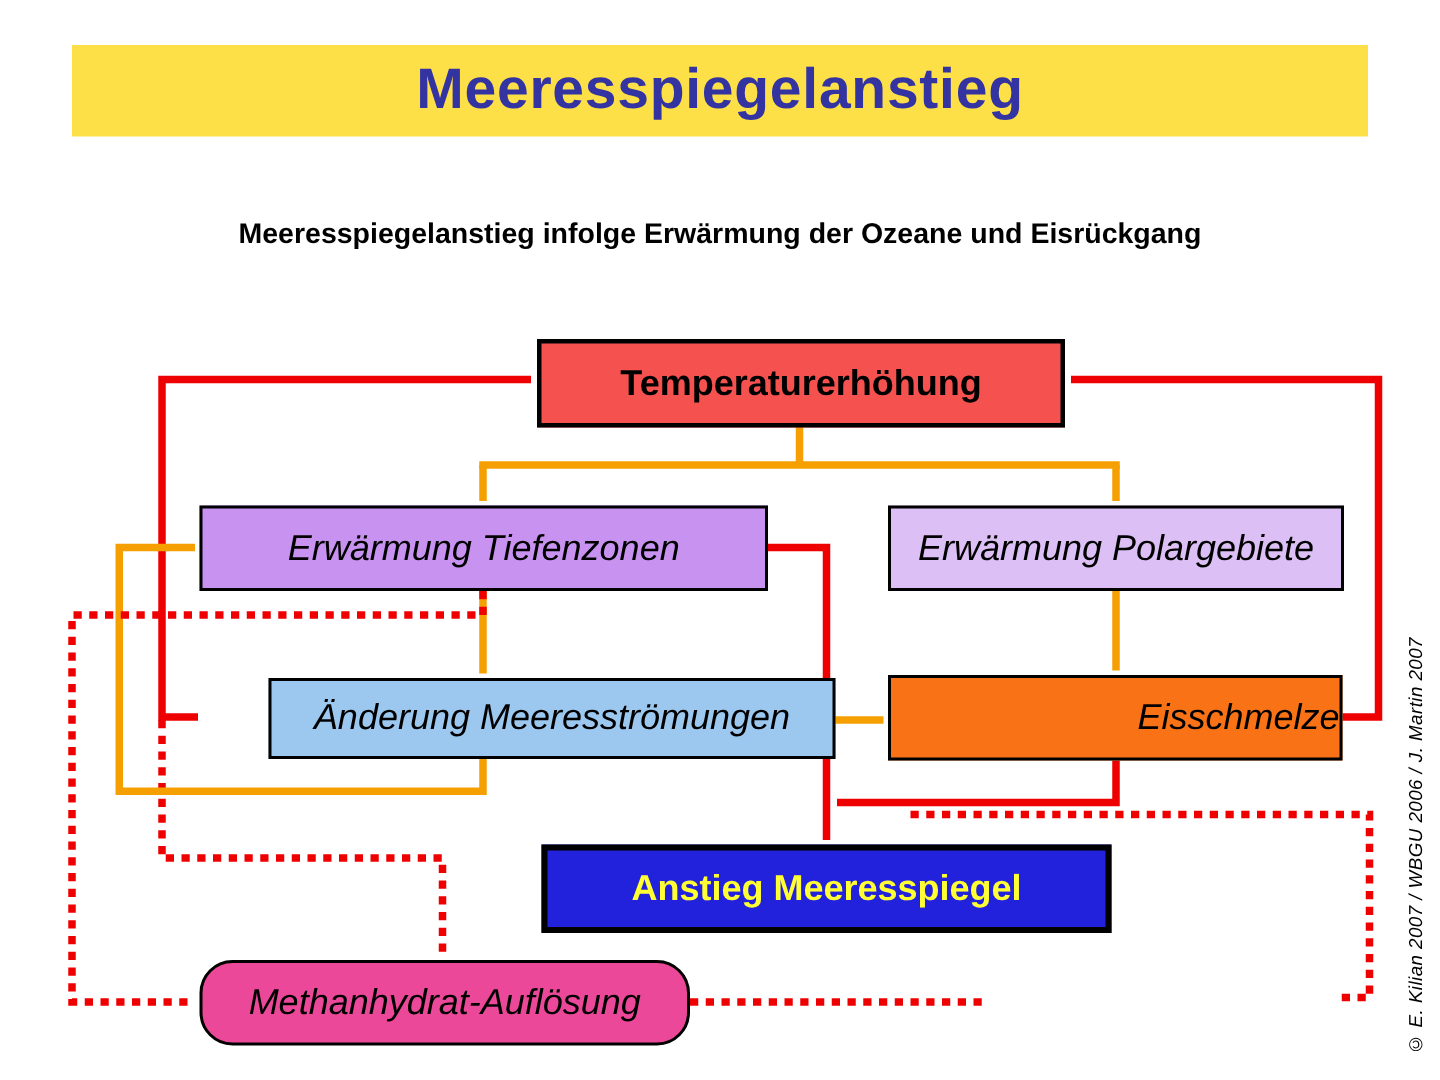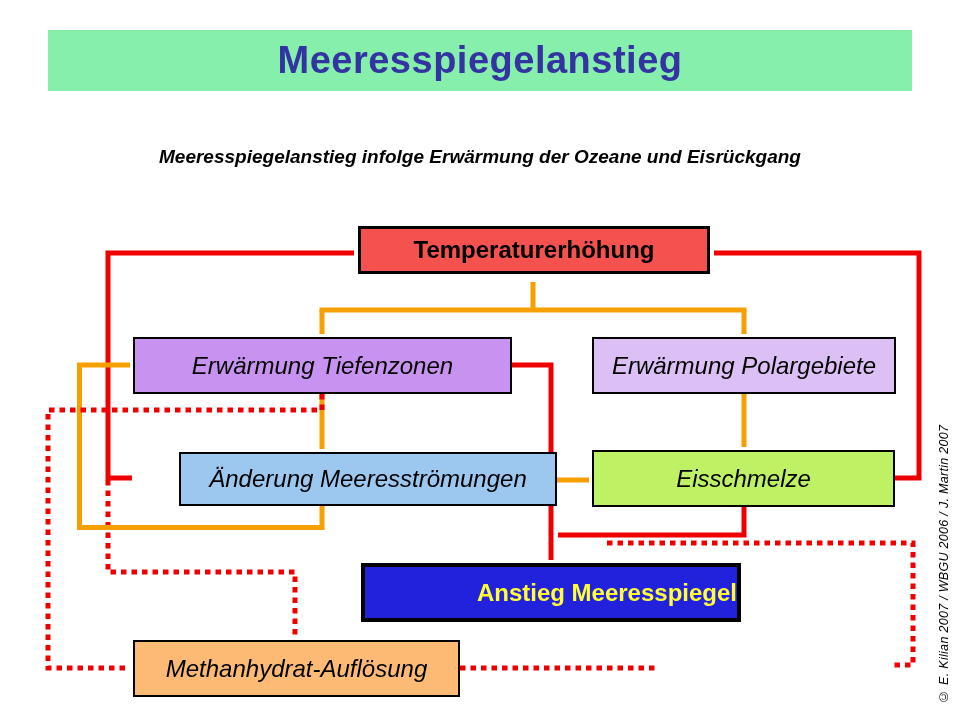--- a/index.html
+++ b/index.html
@@ -14,58 +14,58 @@
   }
   .banner h1{
     margin:0;font-size:38px;font-weight:bold;letter-spacing:0.5px;
   }
   .subtitle{
     position:absolute;left:0;top:97px;width:960px;text-align:center;
     font-size:33px;font-weight:bold;color:#000000;
   }
   .description{
     position:absolute;left:0;top:146px;width:960px;text-align:center;
-    font-size:19px;font-weight:bold;color:#000000;font-style:italic;
+    font-size:19px;font-weight:bold;color:#000000;
   }
   
   .arrow-layer{position:absolute;left:0;top:0;width:960px;height:720px;}
   .arrow-layer path{fill:none;}
   .lw{stroke-width:5;}
   .dot{stroke-dasharray:5.5 5;}
   
   .node{
     position:absolute;box-sizing:border-box;border:2px solid #000000;
     display:flex;align-items:center;justify-content:center;
     color:#000000;white-space:nowrap;
   }
   .it{font-style:italic;font-size:24px;font-weight:normal;}
   .bd{font-weight:bold;font-size:24px;}
-  .yellow-text{color:#FFFF33;justify-content:flex-end;}
-  .n-temp   {left:358px;top:226px;width:352px;height:48px;border-width:3px;}
+  .yellow-text{color:#FFFF33;}
+  .n-temp   {left:358px;top:226px;width:352px;height:59px;border-width:3px;}
   .n-tiefen {left:133px;top:337px;width:379px;height:57px;}
   .n-polar  {left:592px;top:337px;width:304px;height:57px;}
   .n-aender {left:132px;top:452px;width:378px;height:54px;margin-left:47px;}
   .n-eis    {left:592px;top:450px;width:303px;height:57px;}
   .n-anstieg{left:361px;top:563px;width:380px;height:59px;border-width:4px;}
   .n-methan {left:133px;top:640px;width:327px;height:57px;}
   .n-tsunami{left:660px;top:640px;width:227px;height:57px;border-width:3px;}
   
   .credit{
     position:absolute;left:932px;top:418px;height:292px;width:24px;
     writing-mode:vertical-rl;transform:rotate(180deg);
     font-size:12.5px;font-style:italic;color:#000000;
     display:flex;align-items:center;justify-content:center;letter-spacing:0.3px;
   }
 </style>
 </head>
 <body>
 
 <div class="canvas">
 
-  <div class="banner" style="background-color: #86efac;">
+  <div class="banner" style="background-color: #fde047;">
     <h1 style="color: rgb(51, 51, 162);">Meeresspiegelanstieg</h1>
   </div>
   <div class="description">Meeresspiegelanstieg infolge Erwärmung der Ozeane und Eisrückgang</div>
 
   <svg class="arrow-layer" width="960" height="720" viewBox="0 0 960 720" xmlns="http://www.w3.org/2000/svg">
     <defs>
       <marker id="ah-red" markerUnits="strokeWidth" markerWidth="4.4" markerHeight="3.6" refX="4.2" refY="1.8" orient="auto">
         <path d="M0,0 L4.2,1.8 L0,3.6 Z" fill="#EE0000"></path>
       </marker>
       <marker id="ah-orange" markerUnits="strokeWidth" markerWidth="4.4" markerHeight="3.6" refX="4.2" refY="1.8" orient="auto">
@@ -104,28 +104,28 @@
   </div>
 
   <div class="node it n-polar" style="background-color: rgb(220, 192, 245);">
     <span>Erwärmung Polargebiete</span>
   </div>
 
   <div class="node it n-aender" style="background-color: rgb(156, 200, 240);">
     <span>Änderung Meeresströmungen</span>
   </div>
 
-  <div class="node it n-eis" style="background-color: #bef264;">
+  <div class="node it n-eis" style="background-color: #f97316; justify-content: flex-end;">
     <span>Eisschmelze</span>
   </div>
 
   <div class="node bd yellow-text n-anstieg" style="background-color: rgb(34, 34, 221);">
     <span>Anstieg Meeresspiegel</span>
   </div>
 
-  <div class="node it n-methan" style="background-color: #fdba74;">
+  <div class="node it n-methan" style="background-color: #ec4899; border-radius: 22px;">
     <span>Methanhydrat-Auflösung</span>
   </div>
 
 
   <div class="credit">© E. Kilian 2007 / WBGU 2006 / J. Martin 2007</div>
 
 </div>
 
 </body></html>

